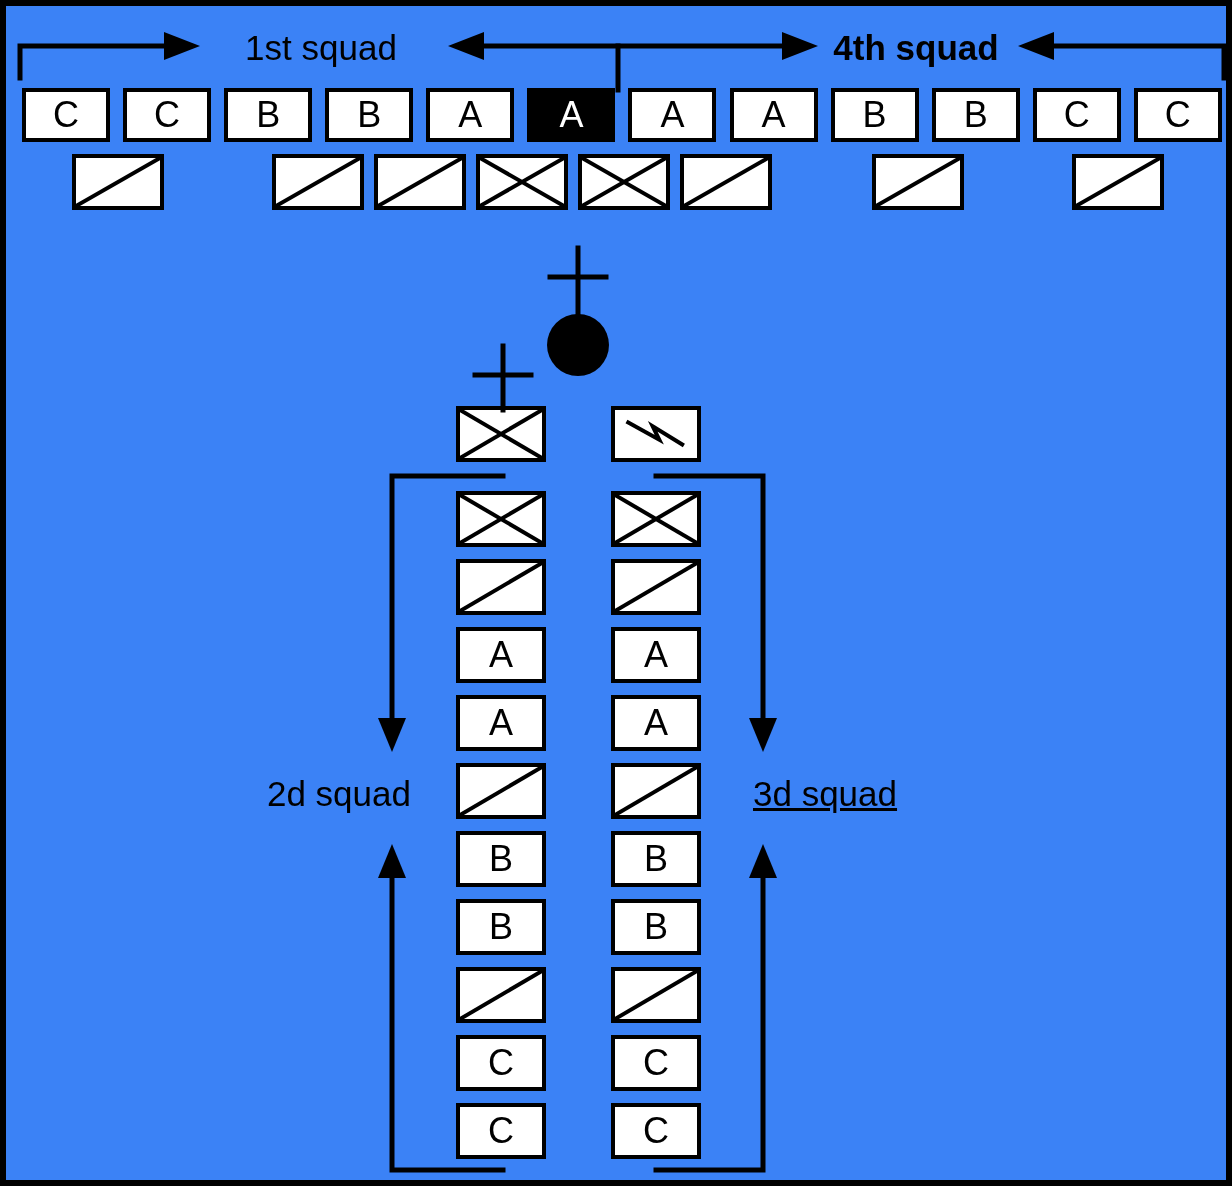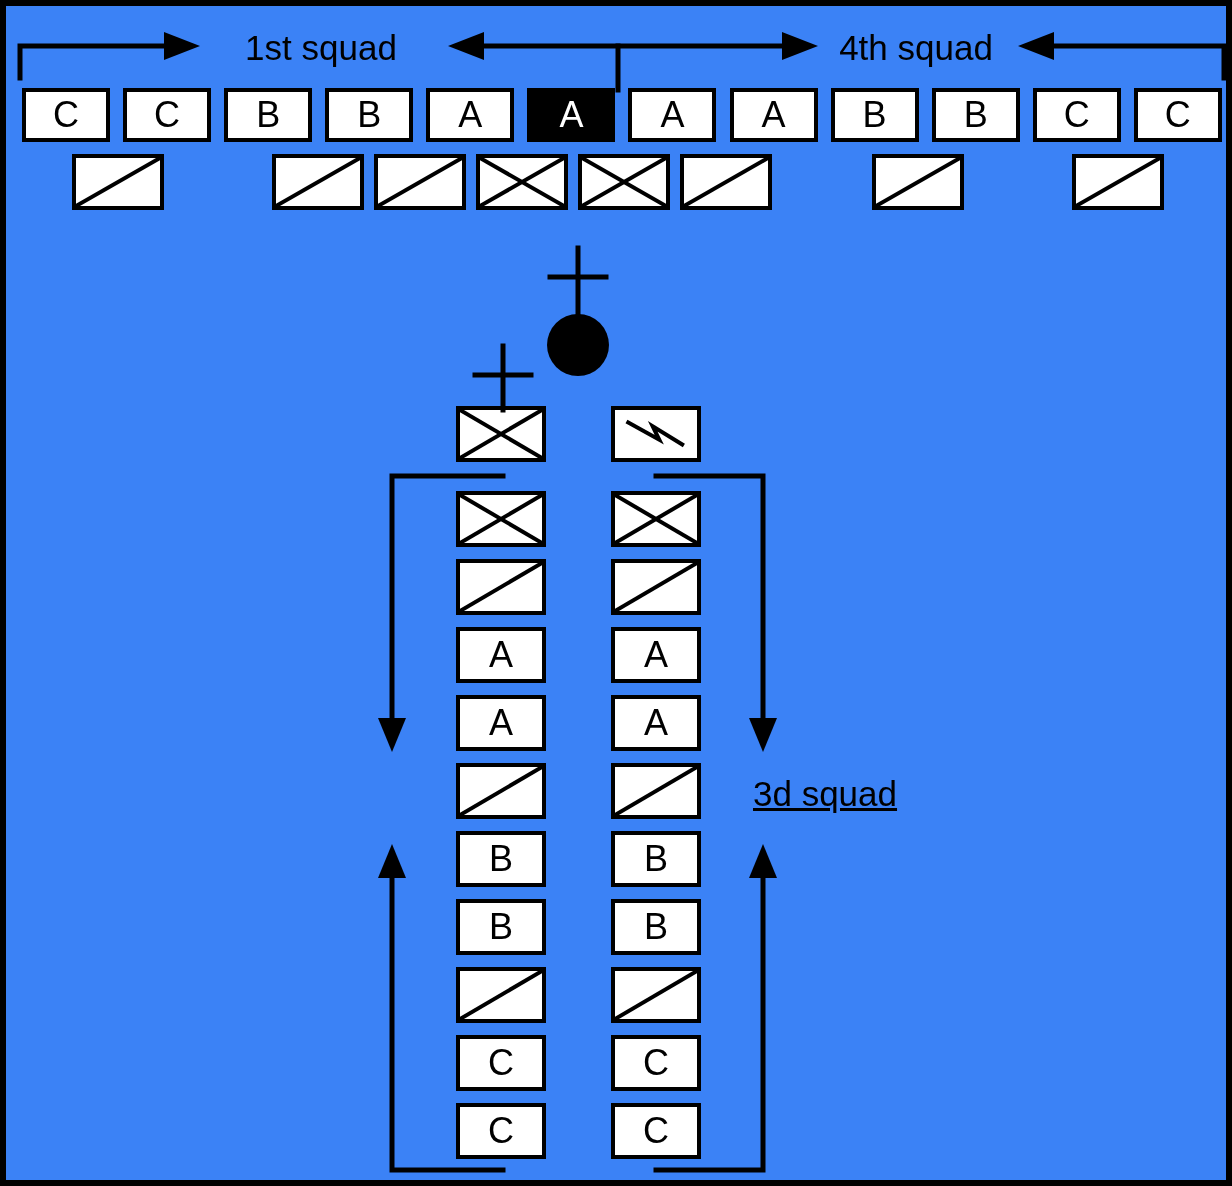--- a/index.html
+++ b/index.html
@@ -24,21 +24,21 @@
   .lbl{position:absolute;font-size:35px;white-space:nowrap;}
   .lbl.c{text-align:center;}
   .lbl.r{text-align:right;}
 </style>
 </head>
 <body>
 
 <div class="frame">
 
   <div class="lbl c" style="left:215px;top:22px;width:200px;">1st squad</div>
-  <div class="lbl c" style="left:810px;top:22px;width:200px;">4th squad</div>
+  <div class="lbl c" style="left:810px;top:22px;width:200px;font-weight:bold;">4th squad</div>
 
   <div class="rank1">
     <div class="cell">C</div>
     <div class="cell">C</div>
     <div class="cell">B</div>
     <div class="cell">B</div>
     <div class="cell">A</div>
     <div class="cell filled">A</div>
     <div class="cell">A</div>
     <div class="cell">A</div>
@@ -152,20 +152,21 @@
   <div class="cell" style="left:605px;top:825px;width:90px;height:56px;">B</div>
   <div class="cell" style="left:605px;top:893px;width:90px;height:56px;">B</div>
   <div class="cell sym" style="left:605px;top:961px;width:90px;height:56px;">
     <svg viewBox="0 0 100 100" preserveAspectRatio="none">
         <line x1="0" y1="100" x2="100" y2="0" vector-effect="non-scaling-stroke"></line>
       </svg>
   </div>
   <div class="cell" style="left:605px;top:1029px;width:90px;height:56px;">C</div>
   <div class="cell" style="left:605px;top:1097px;width:90px;height:56px;">C</div>
 
+  <div class="lbl r" style="left:205px;top:768px;width:200px;">2d squad</div>
   <div class="lbl" style="left:747px;top:768px;text-decoration:underline;">3d squad</div>
 
   <svg class="overlay" viewBox="0 0 1232 1186">
     <g>
       <polyline points="14,72 14,40 158,40"></polyline>
       <polygon points="158,26 158,54 194,40"></polygon>
     </g>
     <g>
       <line x1="612" y1="84" x2="612" y2="40"></line>
       <line x1="478" y1="40" x2="776" y2="40"></line>

